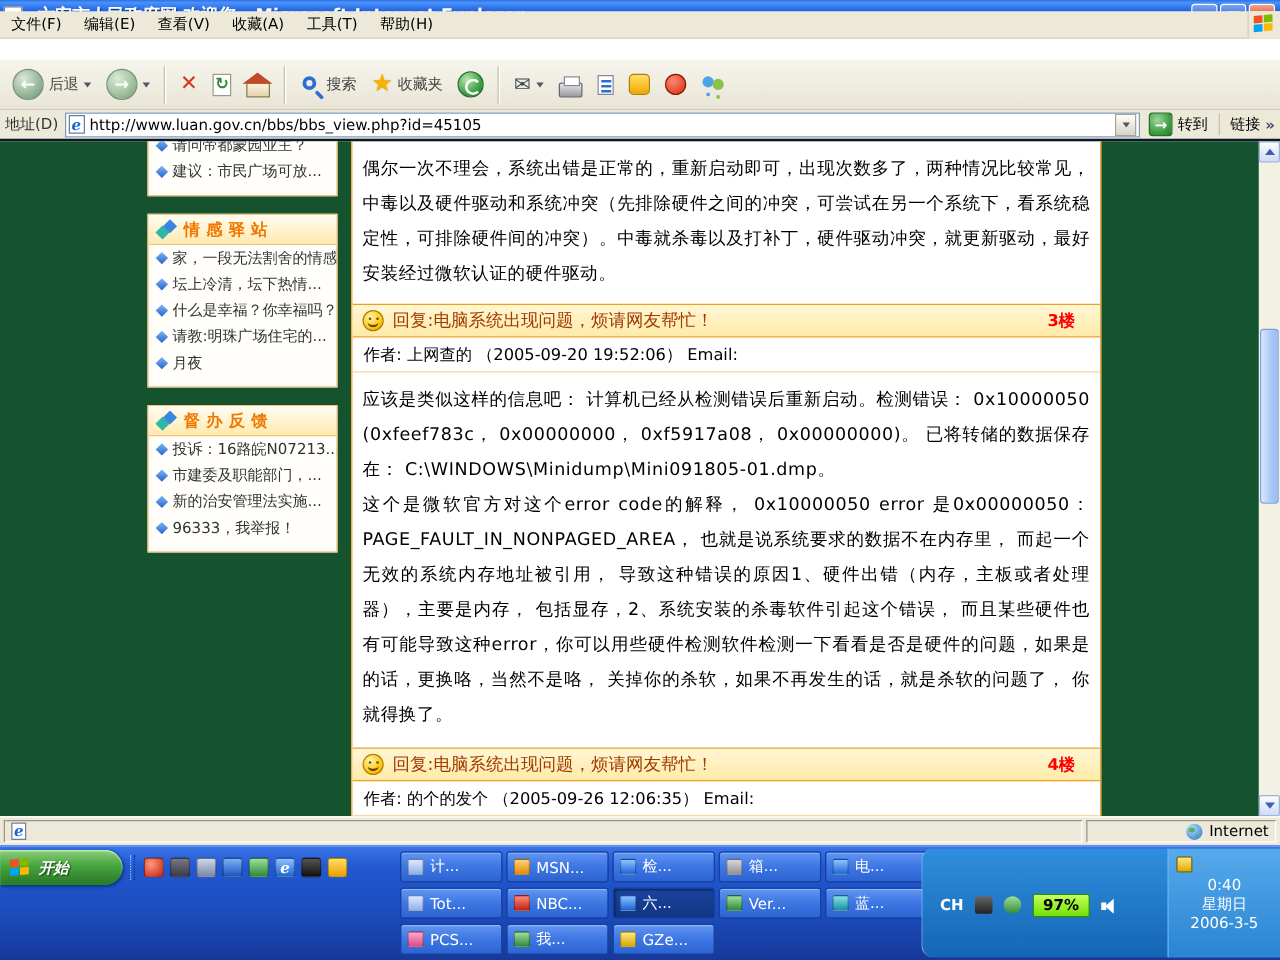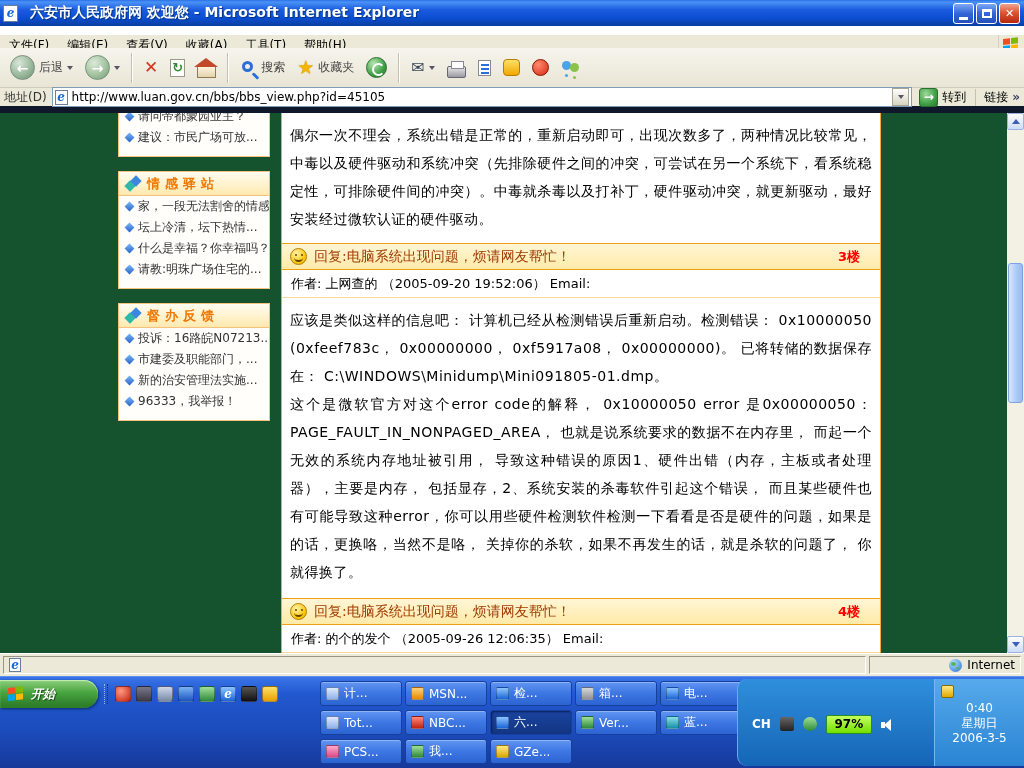--- a/index.html
+++ b/index.html
@@ -18,21 +18,21 @@
     text-shadow:1px 1px 1px #02337f; white-space:nowrap; overflow:hidden; }
   .win-controls { display:flex; gap:2px; padding-right:1px; }
   .wc { width:21px; height:21px; border:1px solid #fff; border-radius:3px; color:#fff;
     display:flex; align-items:center; justify-content:center; font-size:11px; font-weight:bold; }
   .wc-min,.wc-max { background:linear-gradient(180deg,#7aa7f5,#3565d6 50%,#2450b8); }
   .wc-close { background:linear-gradient(180deg,#f2a48f,#dd5636 45%,#b7280c); }
   .wc-min i { display:block; width:9px; height:3px; background:#fff; margin-top:10px; }
   .wc-max i { display:block; width:10px; height:9px; border:2px solid #fff; border-top-width:3px; }
 
   
-  .menubar { position:absolute; left:0; top:35px; width:100%; height:22px; background:#ece9d8;
+  .menubar { position:absolute; left:0; top:9px; width:100%; height:22px; background:#ece9d8;
     border-bottom:1px solid #d4d0c0; display:flex; align-items:center; }
   .menu-item { padding:3px 9px; color:#000; }
   .menubar .brand { margin-left:auto; width:26px; height:22px; border-left:1px solid #d4d0c0;
     display:flex; align-items:center; justify-content:center; background:#ece9d8; }
   .winflag { width:17px; height:15px; display:grid; grid-template-columns:7px 7px; grid-template-rows:6px 6px; gap:1px; transform:skewY(-6deg); }
   .winflag i:nth-child(1){background:#f25022;} .winflag i:nth-child(2){background:#7fba00;}
   .winflag i:nth-child(3){background:#00a4ef;} .winflag i:nth-child(4){background:#ffb900;}
 
   
   .toolbar { position:absolute; left:0; top:48px; width:100%; height:40px;
@@ -70,21 +70,21 @@
   .edit-ico::after { content:""; position:absolute; left:2px; top:3px; width:8px; height:2px; background:#2a6fd6;
     box-shadow:0 4px 0 #2a6fd6, 0 8px 0 #2a6fd6; }
   .msgr-ico { width:17px; height:17px; border-radius:4px; background:linear-gradient(#ffe066,#f0a800); border:1px solid #b87d00; }
   .redapp-ico { width:17px; height:17px; border-radius:50%; background:radial-gradient(circle at 35% 30%,#ff8a70,#d42a10); border:1px solid #8c1400; }
   .ppl-ico { position:relative; width:21px; height:17px; }
   .ppl-ico::before { content:""; position:absolute; left:1px; top:2px; width:9px; height:9px; border-radius:50%; background:#4aa3e8; box-shadow:0 10px 0 -3px #4aa3e8; }
   .ppl-ico::after { content:""; position:absolute; left:9px; top:4px; width:9px; height:9px; border-radius:50%; background:#8ac24a; box-shadow:0 10px 0 -3px #8ac24a; }
 
   
   .addressbar { position:absolute; left:0; top:88px; width:100%; height:25px; background:#ece9d8;
-    border-bottom:7px solid #0f172a; display:flex; align-items:center; padding:0 4px; gap:5px; }
+    border-bottom:2px solid #0f172a; display:flex; align-items:center; padding:0 4px; gap:5px; }
   .addr-label { color:#333; flex:none; }
   .addr-input { flex:1; height:20px; background:#fff; border:1px solid #7f9db9; display:flex; align-items:center; padding:0 2px; gap:4px; overflow:hidden; }
   .addr-input .page-ico { width:13px; height:15px; }
   .addr-url { font-size:12px; color:#000; white-space:nowrap; overflow:hidden; flex:1; }
   .addr-drop { width:17px; height:18px; background:linear-gradient(#fefefe,#d8d4c4); border:1px solid #a8a492;
     display:flex; align-items:center; justify-content:center; flex:none; }
   .go-btn { display:flex; align-items:center; gap:4px; flex:none; padding:0 2px; }
   .go-ico { width:19px; height:19px; border-radius:3px; border:1px solid #2a6e2a; color:#fff; font-weight:bold;
     background:radial-gradient(circle at 35% 30%,#9fd89a,#3f9f46 60%,#2a7a30); display:flex; align-items:center; justify-content:center; font-size:12px; }
   .links-zone { display:flex; align-items:center; gap:4px; flex:none; border-left:1px solid #c6c1ae; padding-left:8px; margin-left:2px; }
@@ -339,20 +339,24 @@
           <span>坛上冷清，坛下热情...</span>
         </div>
         <div class="sb-item">
           <span class="bullet"></span>
           <span>什么是幸福？你幸福吗？</span>
         </div>
         <div class="sb-item">
           <span class="bullet"></span>
           <span>请教:明珠广场住宅的...</span>
         </div>
+        <div class="sb-item">
+          <span class="bullet"></span>
+          <span>月夜</span>
+        </div>
       </div>
 
       <div class="sb-box">
         <div class="sb-head">
           <span class="head-ico"></span>
           <span>督办反馈</span>
         </div>
         <div class="sb-item">
           <span class="bullet"></span>
           <span>投诉：16路皖N07213...</span>

